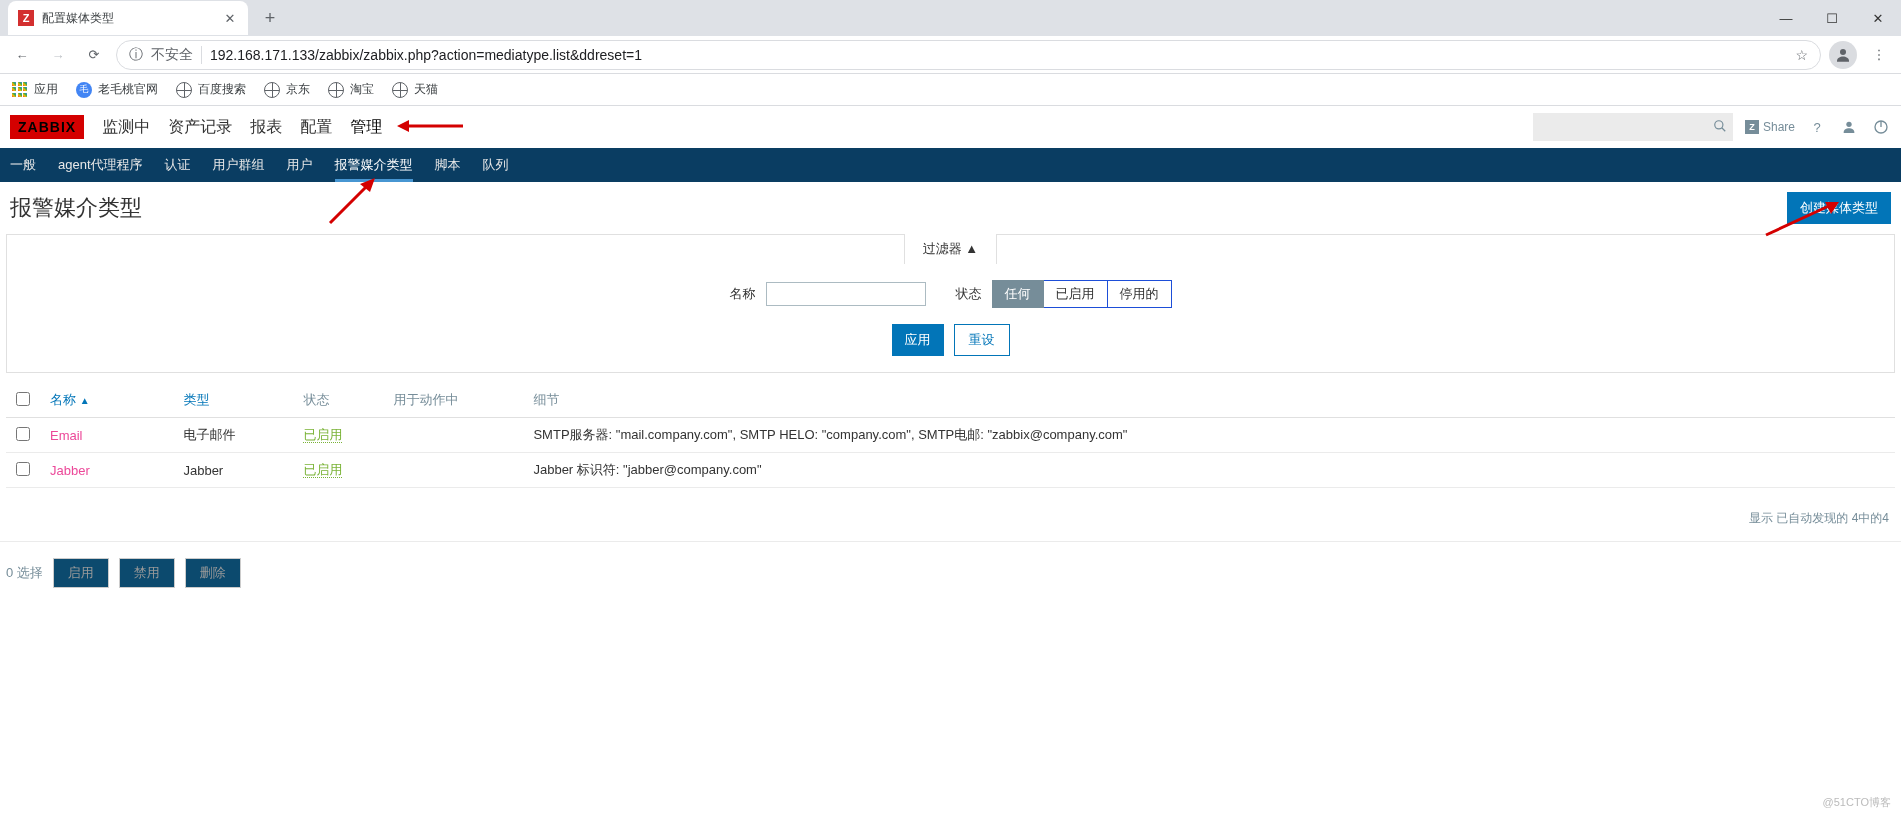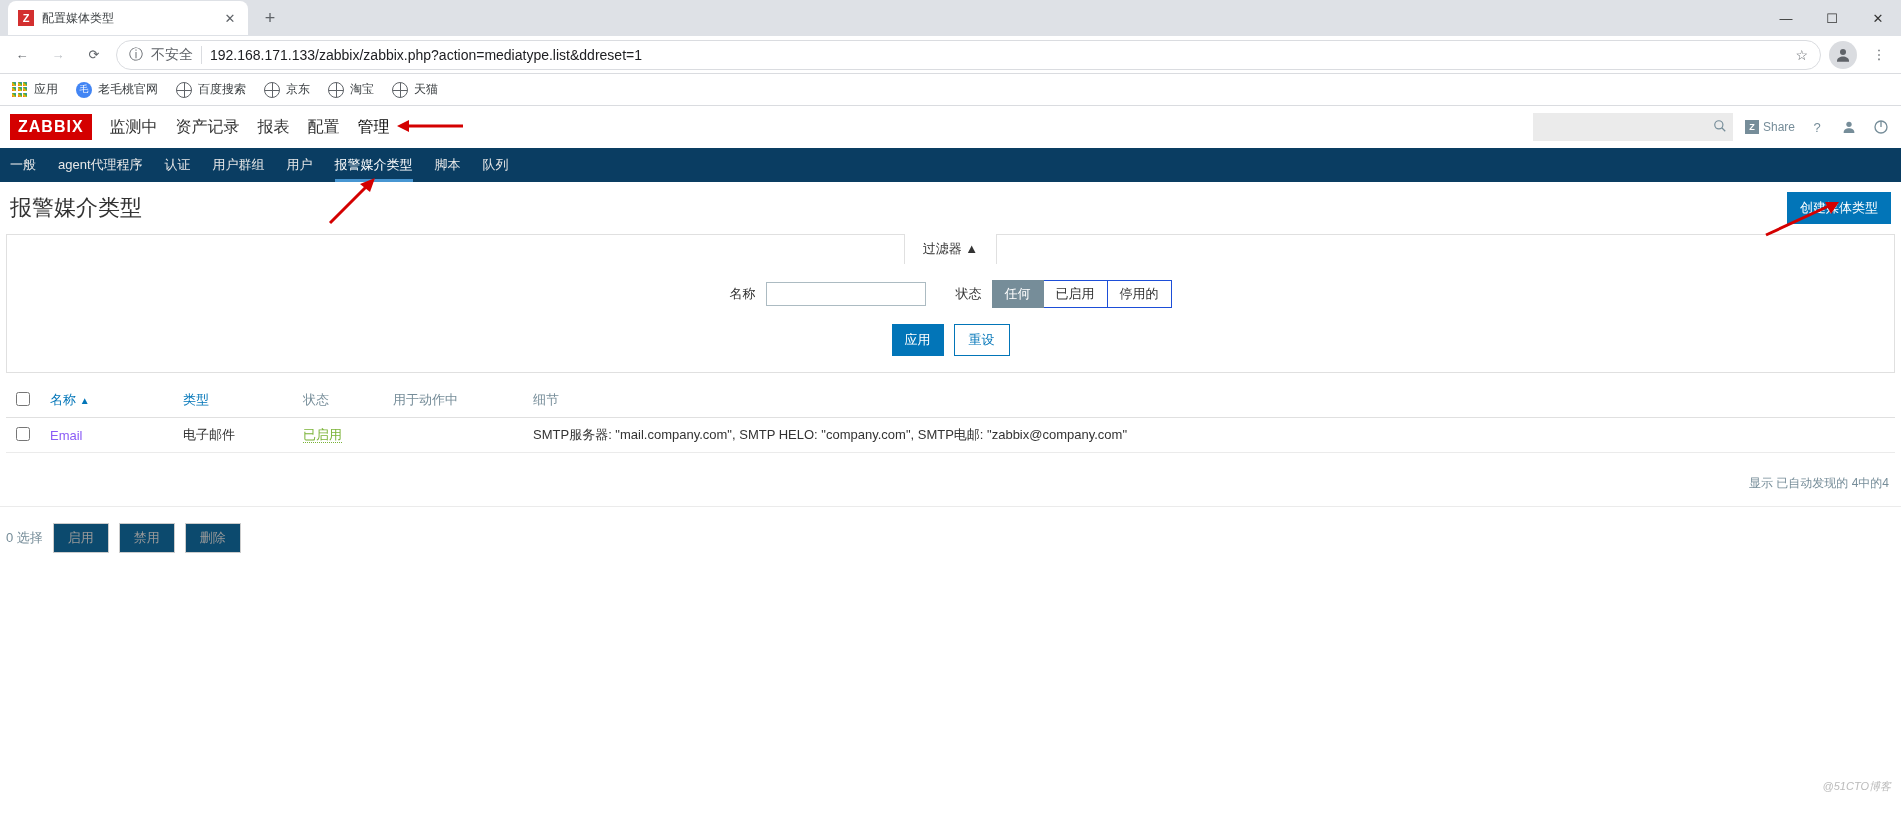--- a/index.html
+++ b/index.html
@@ -29,21 +29,21 @@
 .bm { display:flex; align-items:center; gap:6px; color:#3c4043; }
 .apps-icon { width:16px; height:16px; display:grid; grid-template-columns:repeat(3,1fr); grid-template-rows:repeat(3,1fr); gap:1px; }
 .apps-icon span { background:linear-gradient(45deg,#ea4335,#fbbc04,#34a853,#4285f4); width:4px; height:4px; }
 .globe { width:16px; height:16px; border:1.5px solid #5f6368; border-radius:50%; position:relative; }
 .globe::before { content:""; position:absolute; left:50%; top:0; bottom:0; width:1px; background:#5f6368; }
 .globe::after { content:""; position:absolute; top:50%; left:0; right:0; height:1px; background:#5f6368; }
 .bm-fav { width:16px; height:16px; border-radius:50%; background:#4285f4; display:flex; align-items:center; justify-content:center; color:#fff; font-size:9px; }
 
 
 .zbx-header { height:42px; display:flex; align-items:center; padding:0 10px; gap:18px; background:#fff; }
-.zbx-logo { background:#d40000; color:#ffffff; font-weight:bold; font-size:16px; letter-spacing:1px; padding:4px 8px; font-family:Arial,sans-serif; }
+.zbx-logo { background:#d40000; color:#000000; font-weight:bold; font-size:14px; letter-spacing:1px; padding:4px 8px; font-family:Arial,sans-serif; }
 .zbx-menu { display:flex; gap:18px; }
 .zbx-menu a { color:#333; font-size:16px; text-decoration:none; padding:4px 0; }
 .zbx-menu a.active { color:#000; font-weight:500; }
 .zbx-right { margin-left:auto; display:flex; align-items:center; gap:12px; }
 .zbx-search { width:200px; height:28px; background:#ebebeb; border:none; padding:0 28px 0 8px; }
 .zbx-search-wrap { position:relative; }
 .zbx-search-icon { position:absolute; right:6px; top:6px; color:#768d99; }
 .zbx-share { color:#768d99; font-size:12px; display:flex; align-items:center; gap:4px; }
 .zbx-share-icon { width:14px; height:14px; background:#768d99; color:#fff; font-size:9px; font-weight:bold; display:flex; align-items:center; justify-content:center; }
 .zbx-icon { color:#768d99; width:20px; display:flex; justify-content:center; }
@@ -73,38 +73,38 @@
 .radio-btn + .radio-btn { border-left:none; }
 .radio-btn.active { background:#768d99; color:#fff; border-color:#768d99; }
 .btn-secondary { background:#fff; color:#0275b8; border:1px solid #0275b8; padding:6px 14px; font-size:13px; cursor:pointer; }
 .btn-row { display:flex; gap:10px; }
 
 
 .data-table { width:calc(100% - 12px); margin:10px 6px 16px 6px; border-collapse:collapse; }
 .data-table th { text-align:left; font-weight:normal; color:#768d99; padding:8px 10px; border-bottom:1px solid #e0e0e0; font-size:13px; }
 .data-table th.link { color:#0275b8; }
 .data-table td { padding:8px 10px; border-bottom:1px solid #ebebeb; font-size:13px; }
-.data-table a.name-link { color:#8b5cf6; text-decoration:none; }
+.data-table a.name-link { color:#ec4899; text-decoration:none; }
 .status-enabled { color:#7ab337; border-bottom:1px dotted #7ab337; cursor:pointer; }
 .action-link { color:#0275b8; text-decoration:none; }
 input[type=checkbox] { width:14px; height:14px; }
 .sort-arrow { font-size:10px; color:#0275b8; }
 
 .table-footer { text-align:right; color:#768d99; font-size:12px; padding:6px 12px; }
 
 .bottom-actions { display:flex; align-items:center; gap:10px; padding:16px 6px; border-top:1px solid #ebebeb; margin-top:8px; }
 .sel-count { color:#768d99; font-size:13px; }
 .action-btn { border:1px solid #ccc; background:#0c4a6e; color:#999; padding:5px 14px; font-size:13px; cursor:default; }
 
 
 .arrow { position:absolute; pointer-events:none; }
 .arrow svg line, .arrow svg path { stroke:#d40000; stroke-width:3; fill:none; }
 .arrow svg polygon { fill:#d40000; }
 
-.watermark { position:fixed; bottom:22px; right:10px; color:#bbb; font-size:11px; font-style:italic; }
+.watermark { position:fixed; bottom:6px; right:10px; color:#bbb; font-size:11px; }
 </style>
 </head>
 <body>
 
 <div class="titlebar">
   <div class="tab">
     <div class="favicon">Z</div>
     <div class="tab-title">配置媒体类型</div>
     <div class="tab-close">✕</div>
   </div>
@@ -283,20 +283,28 @@
   </thead>
   <tbody id="tbody">
       <tr>
     <td><input type="checkbox" style=""></td>
     <td><a class="name-link">Email</a></td>
     <td>电子邮件</td>
     <td><span class="status-enabled">已启用</span></td>
     <td></td>
     <td>SMTP服务器: "mail.company.com", SMTP HELO: "company.com", SMTP电邮: "zabbix@company.com"</td>
       </tr>
+      <tr>
+    <td><input type="checkbox" style=""></td>
+    <td><a class="name-link">Jabber</a></td>
+    <td>Jabber</td>
+    <td><span class="status-enabled">已启用</span></td>
+    <td></td>
+    <td>Jabber 标识符: "jabber@company.com"</td>
+      </tr>
     </tbody>
 </table>
 <div class="table-footer">显示 已自动发现的 4中的4</div>
 
 <div class="bottom-actions">
   <span class="sel-count">0 选择</span>
   <button class="action-btn">启用</button>
   <button class="action-btn">禁用</button>
   <button class="action-btn">删除</button>
 </div>

